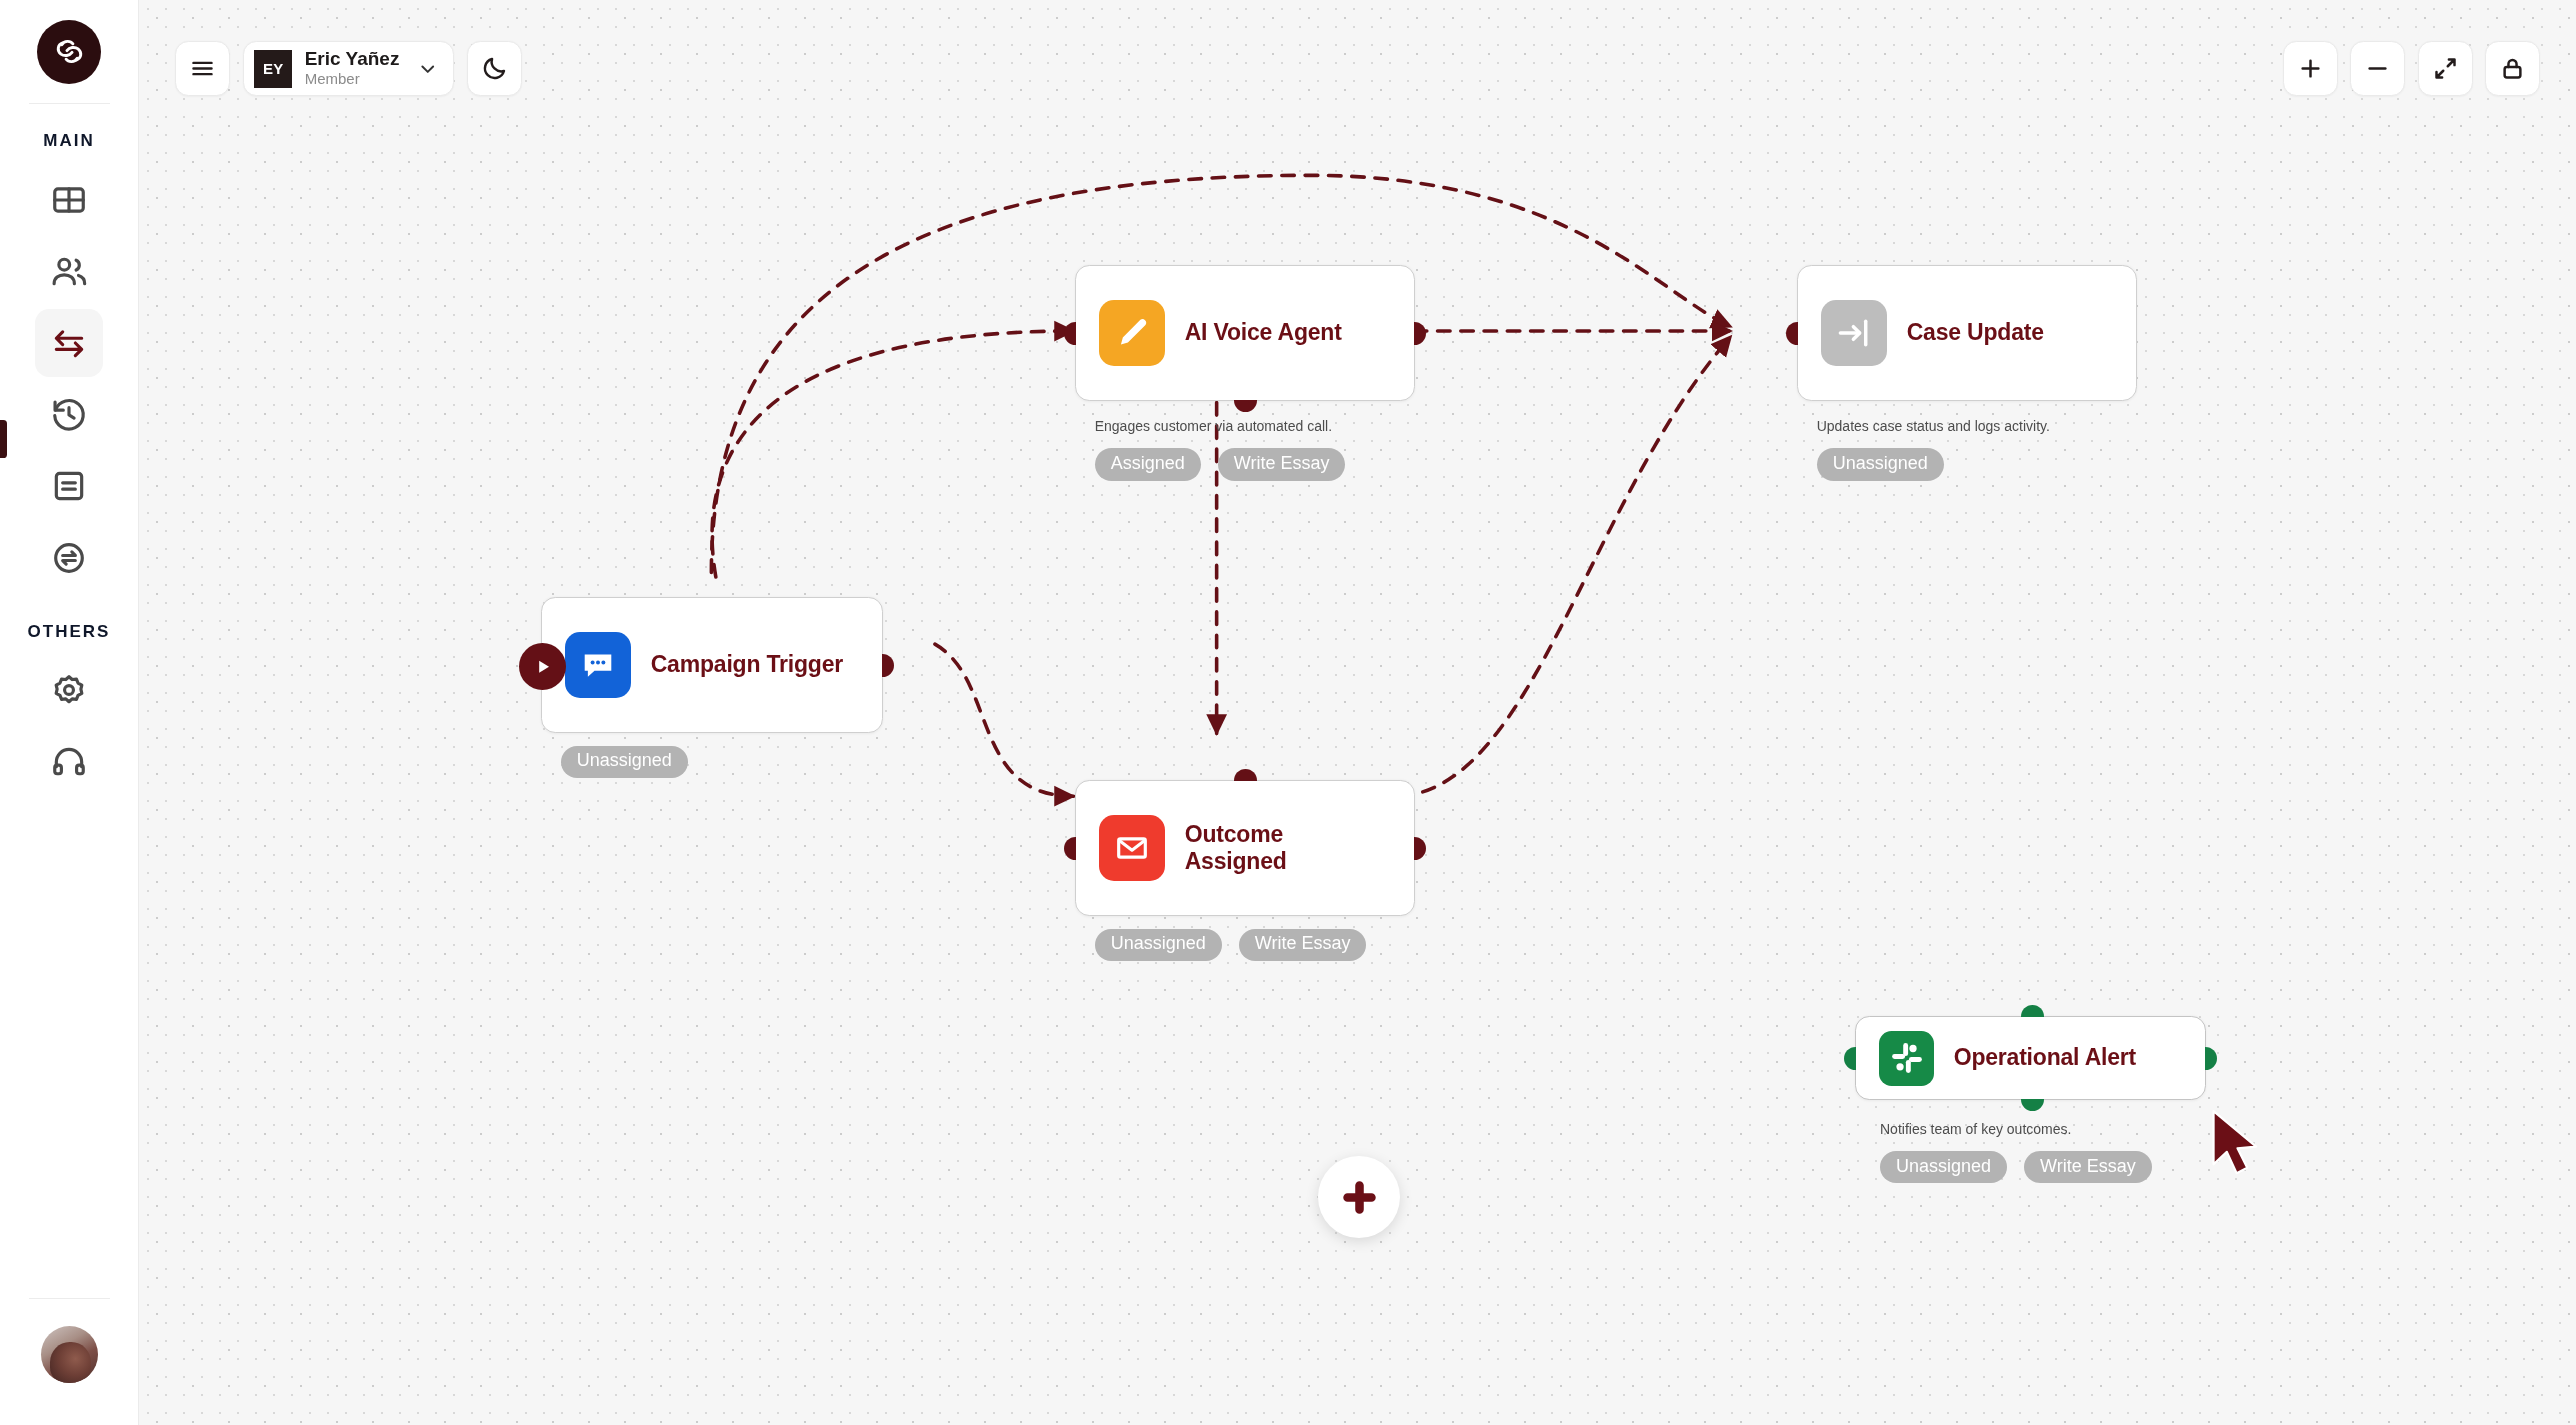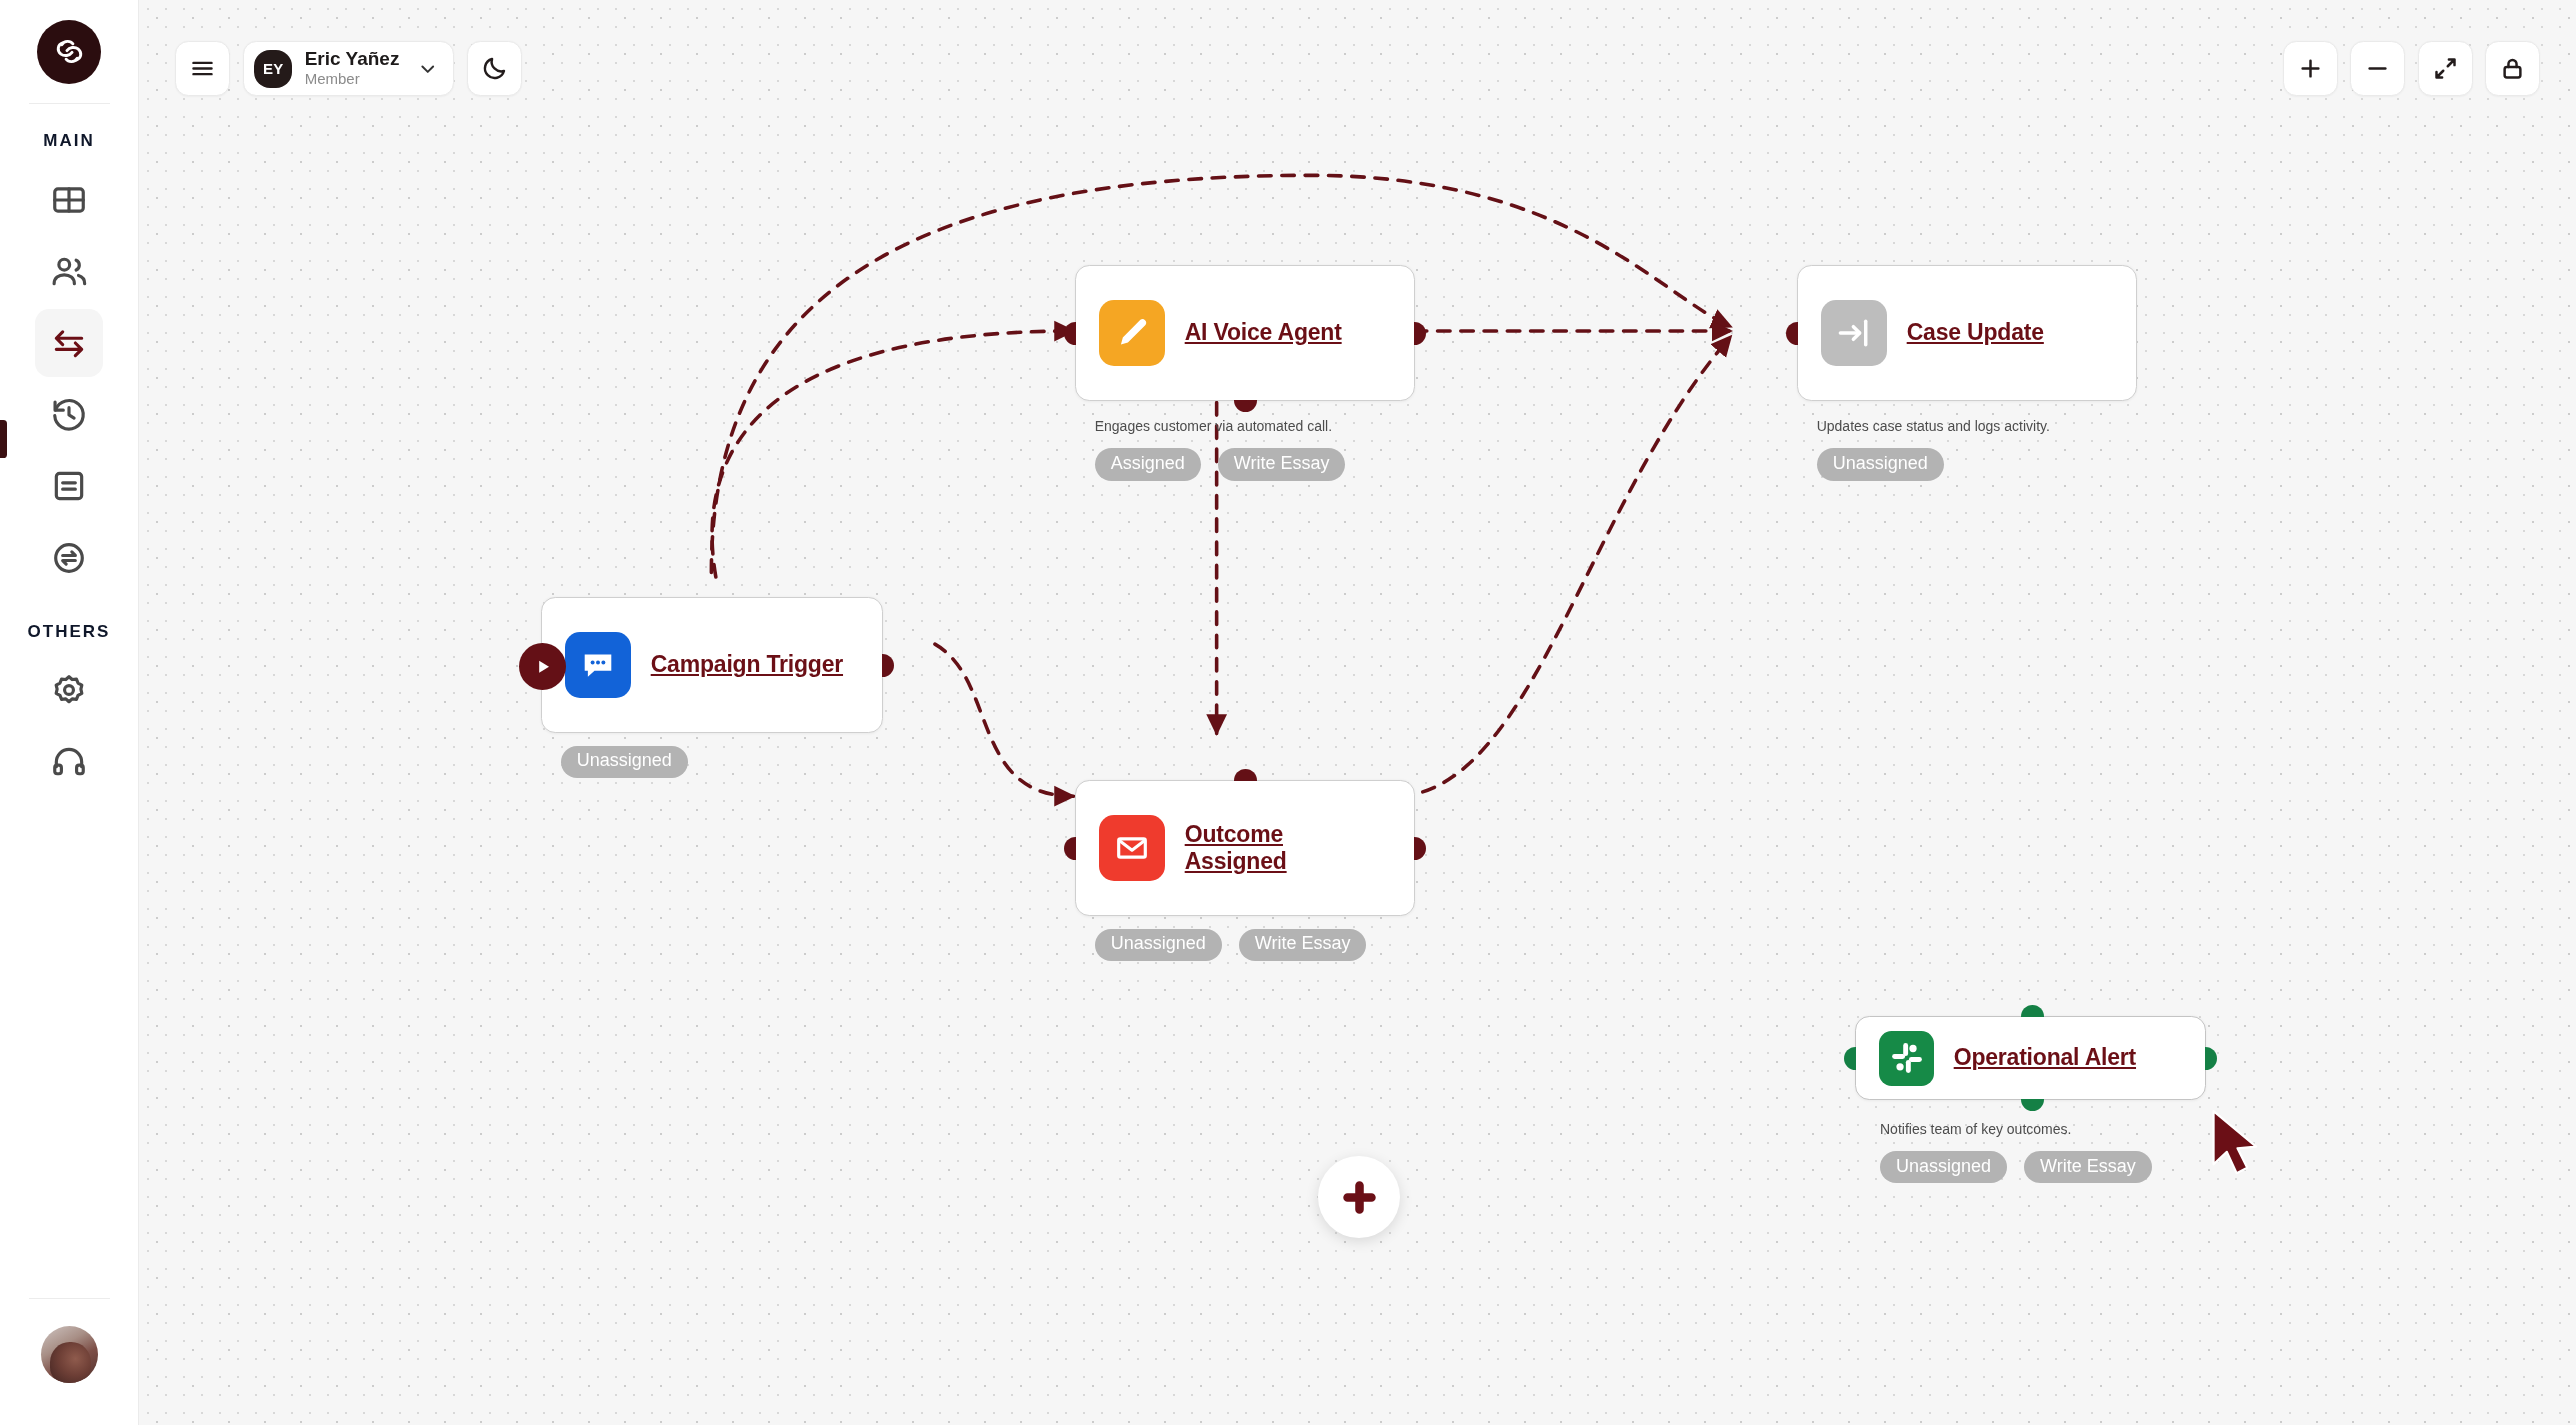--- a/index.html
+++ b/index.html
@@ -76,21 +76,21 @@
   }
   .tb-btn svg { width: 27px; height: 27px; }
   .tb-btn .st { stroke: #231c1c; stroke-width: 2.2; fill: none;
                 stroke-linecap: round; stroke-linejoin: round; }
   .user-chip {
     height: 55px; background: #ffffff; border: 0.9px solid #eaeaea; border-radius: 13.4px;
     display: flex; align-items: center; gap: 12.5px; padding: 0 14.3px 0 10.7px; cursor: pointer;
     box-shadow: 0 0.9px 1.8px rgba(0,0,0,.04);
   }
   .user-badge {
-    width: 38px; height: 38px; border-radius: 16px; background: #241a19; color: #fff;
+    width: 38px; height: 38px; border-radius: 0; background: #241a19; color: #fff;
     font-size: 15px; font-weight: 700; display: flex; align-items: center; justify-content: center;
     letter-spacing: 0.3px;
   }
   .user-name { font-size: 19px; font-weight: 600; color: #1d1a1a; line-height: 1.1; }
   .user-role { font-size: 15px; color: #8b8b8b; line-height: 1.25; }
   .chev { width: 21.5px; height: 21.5px; margin-left: 5.4px; }
   .chev .st { stroke: #333; stroke-width: 2.2; fill: none;
               stroke-linecap: round; stroke-linejoin: round; }
 
   
@@ -103,21 +103,20 @@
   }
   .node-card.selected { border-color: #c4c4c4; }
   .node-icon {
     width: 66px; height: 66px; border-radius: 15px; flex: 0 0 66px;
     display: flex; align-items: center; justify-content: center;
   }
   .node-icon svg { width: 38px; height: 38px; }
   .node-title {
     font-size: 23px; font-weight: 700; color: #6b0f16; line-height: 1.18;
     letter-spacing: -0.2px;
-    text-decoration: underline;
   }
   .node-desc {
     font-size: 14px; color: #4c4c4c; line-height: 1.35; margin-top: 16px;
     padding-left: 19.7px; max-width: 295px;
   }
   .node-badges { display: flex; gap: 17px; margin-top: 12.5px; padding-left: 19.7px; flex-wrap: wrap; }
   .badge {
     background: #b3b3b3; color: #ffffff; font-size: 18px;
     border-radius: 894px; padding: 4.5px 16px 6.3px 16px; line-height: 1.2;
   }

